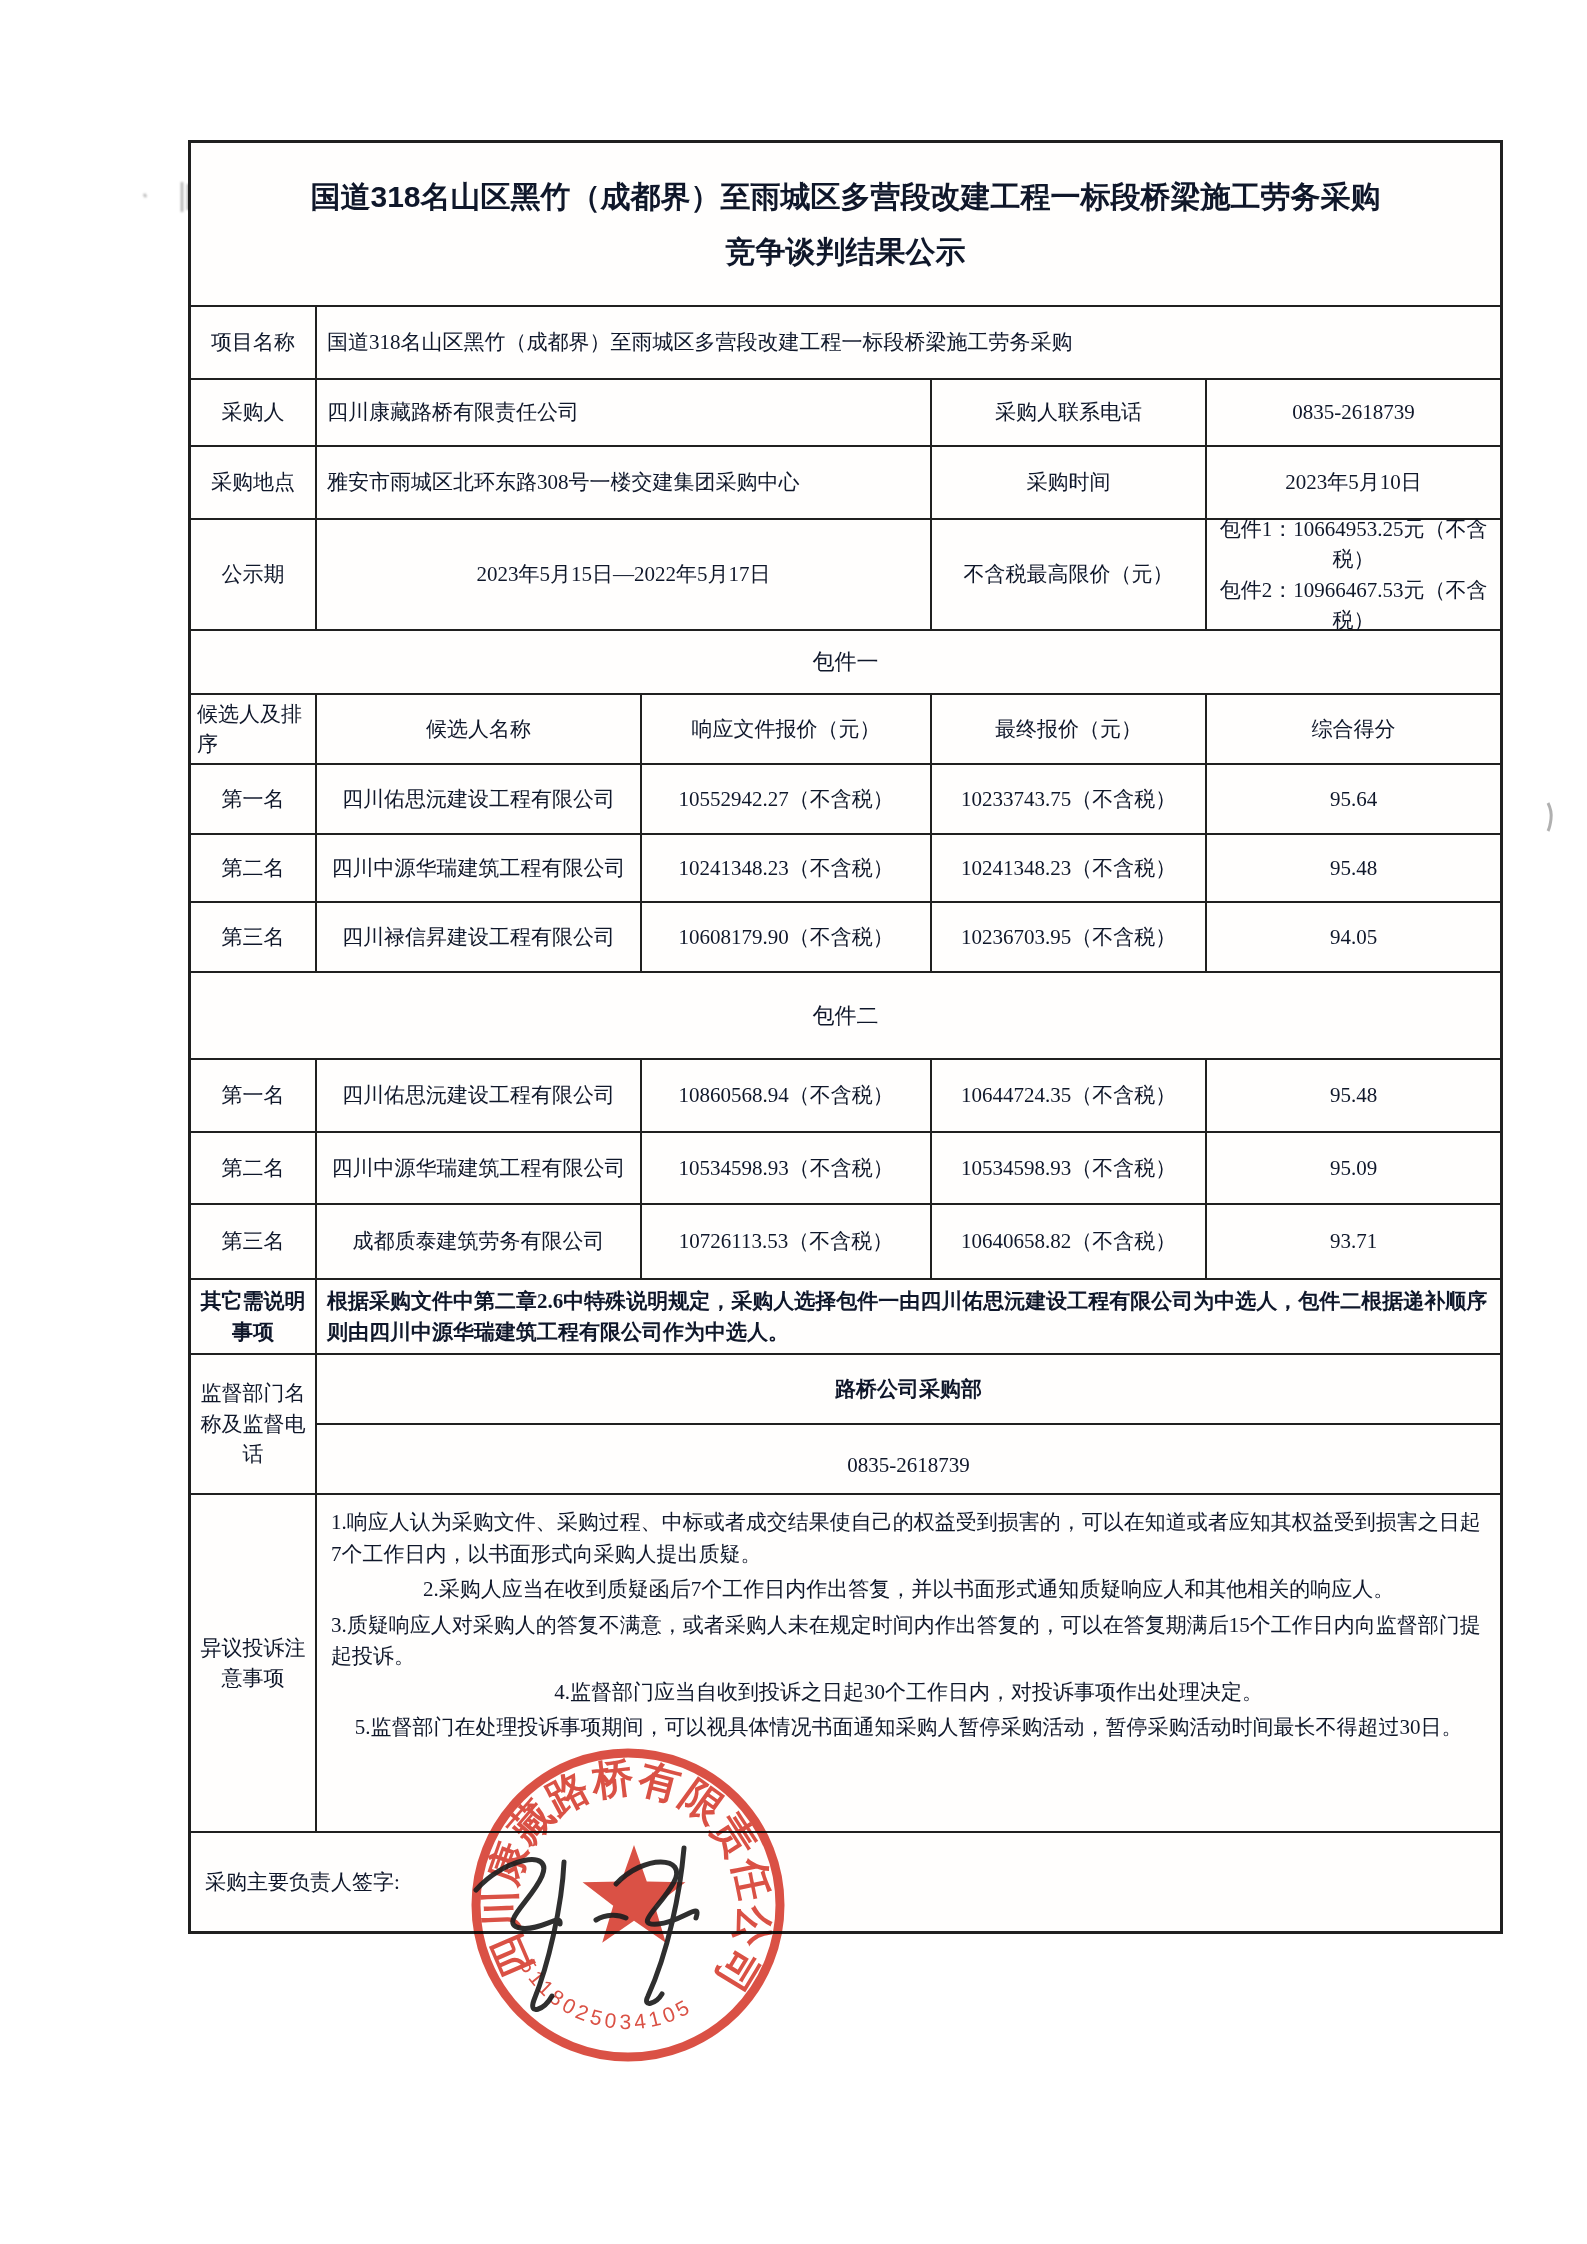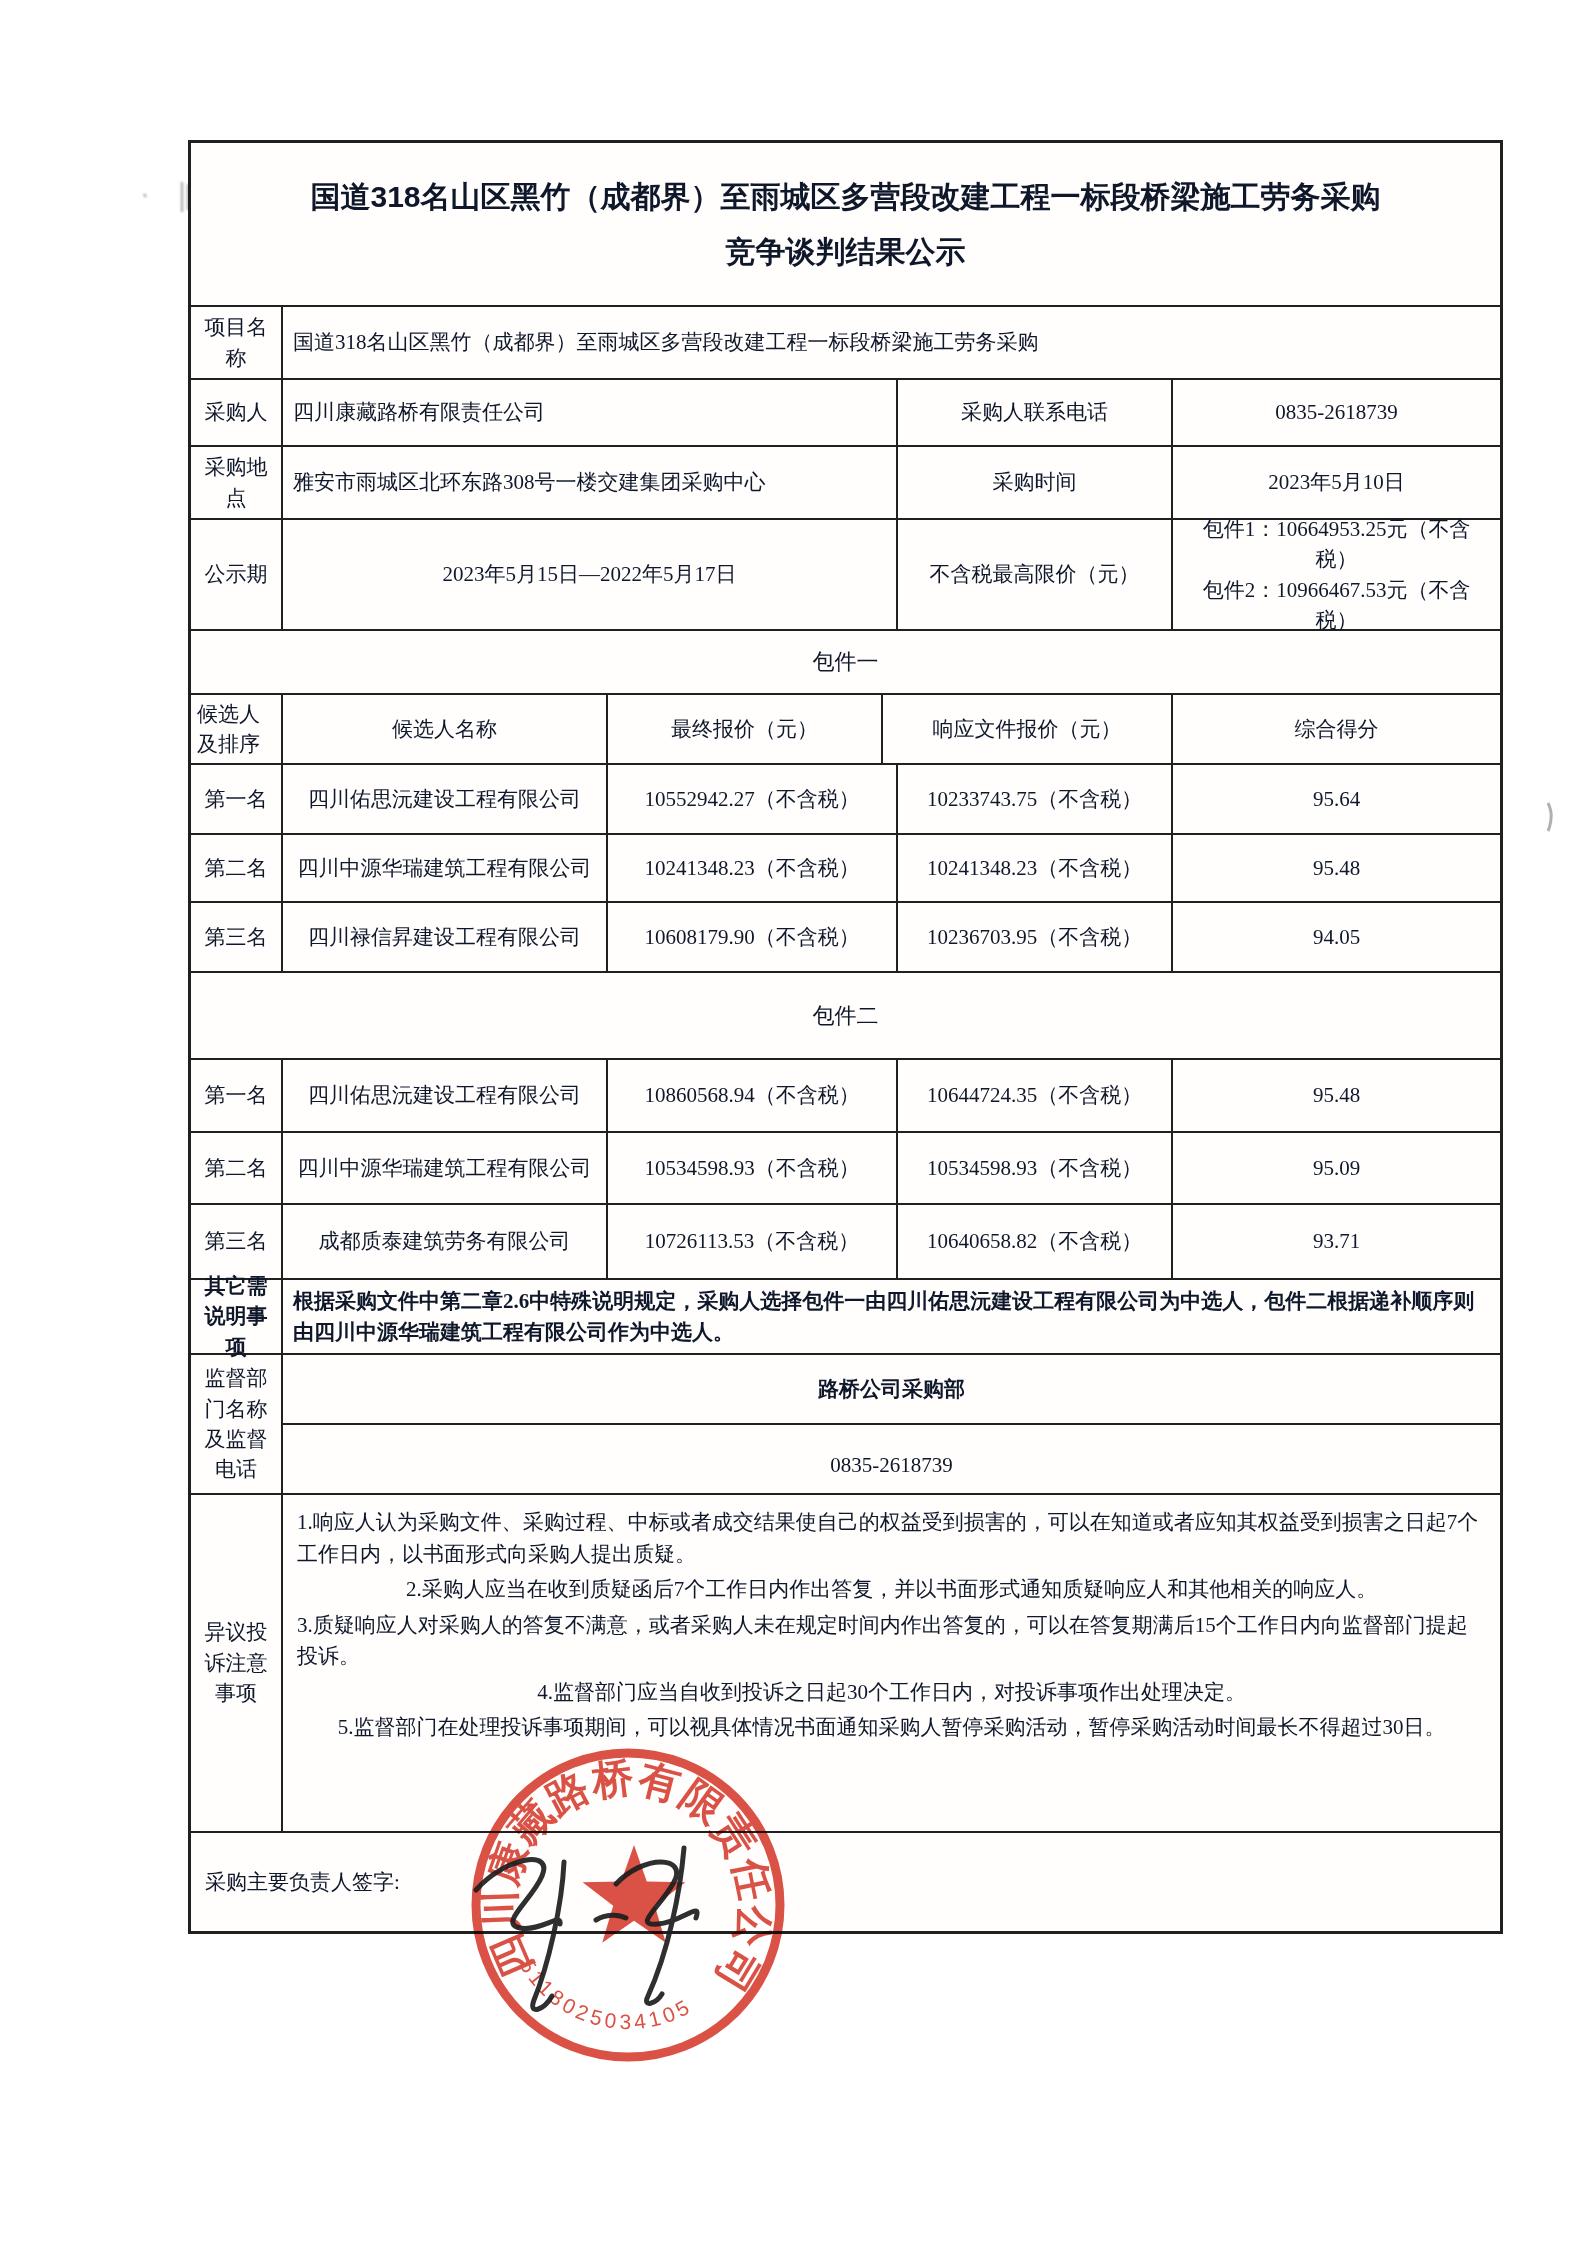--- a/index.html
+++ b/index.html
@@ -9,21 +9,21 @@
         background:linear-gradient(to left,#e9e9e7,rgba(255,255,255,0));}
   .doc-table{position:absolute;left:140px;top:140px;width:1315px;
         border:3px solid #202020;box-sizing:border-box;background:#fffefd;}
   .row{display:flex;border-top:2px solid #202020;box-sizing:border-box;align-items:stretch;}
   .row.first{border-top:none;}
   .cell{box-sizing:border-box;border-left:2px solid #202020;display:flex;
         align-items:center;justify-content:center;text-align:center;
         padding:4px 10px;font-size:21px;line-height:1.45;}
   .cell.nb{border-left:none;}
   .cell.left{justify-content:flex-start;text-align:left;}
-  .w-label{width:90px;flex:none;padding:4px 6px;}
+  .w-label{width:124px;flex:none;padding:4px 6px;}
   .w-name{width:325px;flex:none;}
   .w-resp{width:290px;flex:none;}
   .w-final{width:275px;flex:none;}
   .w-grow{flex:1;}
   .w-valuewide{width:615px;flex:none;}
   .w-midlabel{width:275px;flex:none;}
   .title-block{height:162px;display:flex;flex-direction:column;justify-content:center;
         align-items:center;font-family:"Liberation Sans", sans-serif;font-weight:bold;
         font-size:30px;line-height:1.85;text-align:center;}
   .section-row .cell{font-size:22px;}
@@ -107,22 +107,22 @@
       </div>
     </div>
 
     <div class="row section-row" style="height:64px;">
       <div class="cell nb w-grow">包件一</div>
     </div>
 
     <div class="row" style="height:70px;">
       <div class="cell nb w-label left">候选人及排序</div>
       <div class="cell w-name">候选人名称</div>
+      <div class="cell w-resp">响应文件报价（元）</div>
       <div class="cell w-final">最终报价（元）</div>
-      <div class="cell w-resp">响应文件报价（元）</div>
       <div class="cell w-grow">综合得分</div>
     </div>
 
     <div class="row" style="height:70px;">
       <div class="cell nb w-label">第一名</div>
       <div class="cell w-name">四川佑思沅建设工程有限公司</div>
       <div class="cell w-resp">10552942.27（不含税）</div>
       <div class="cell w-final">10233743.75（不含税）</div>
       <div class="cell w-grow">95.64</div>
     </div>

